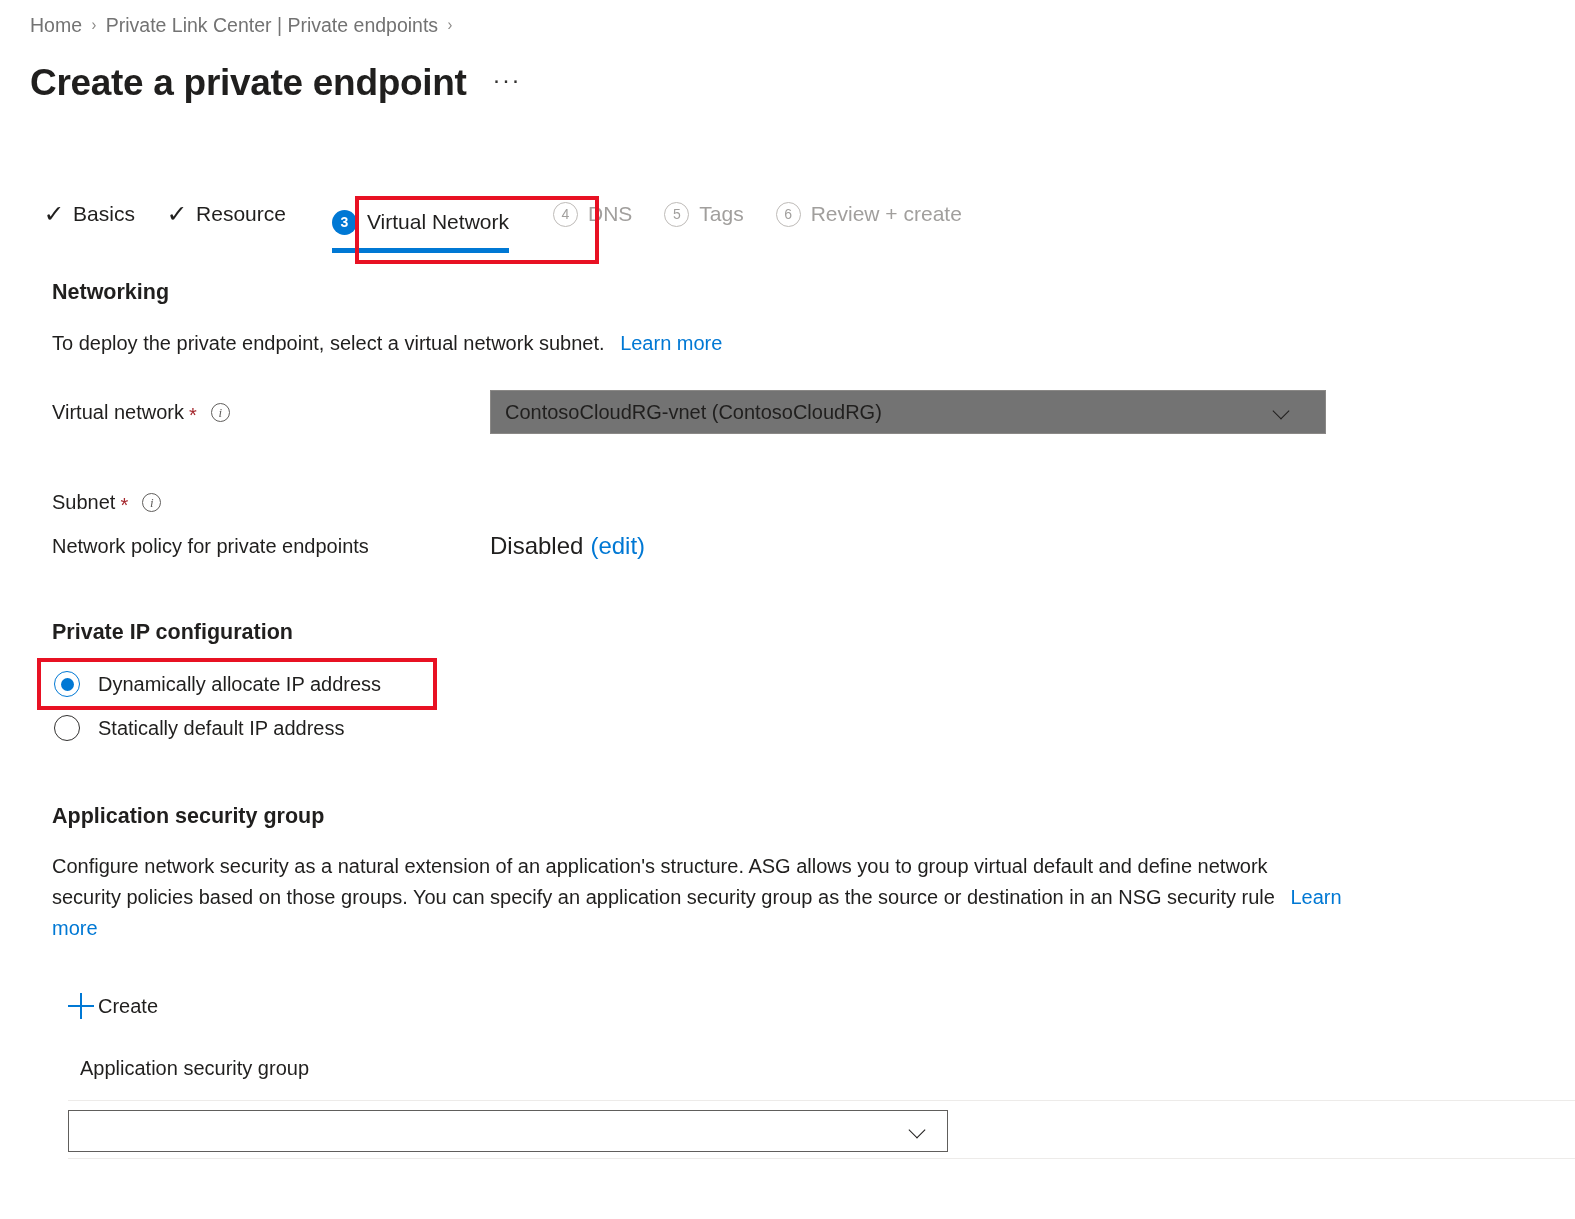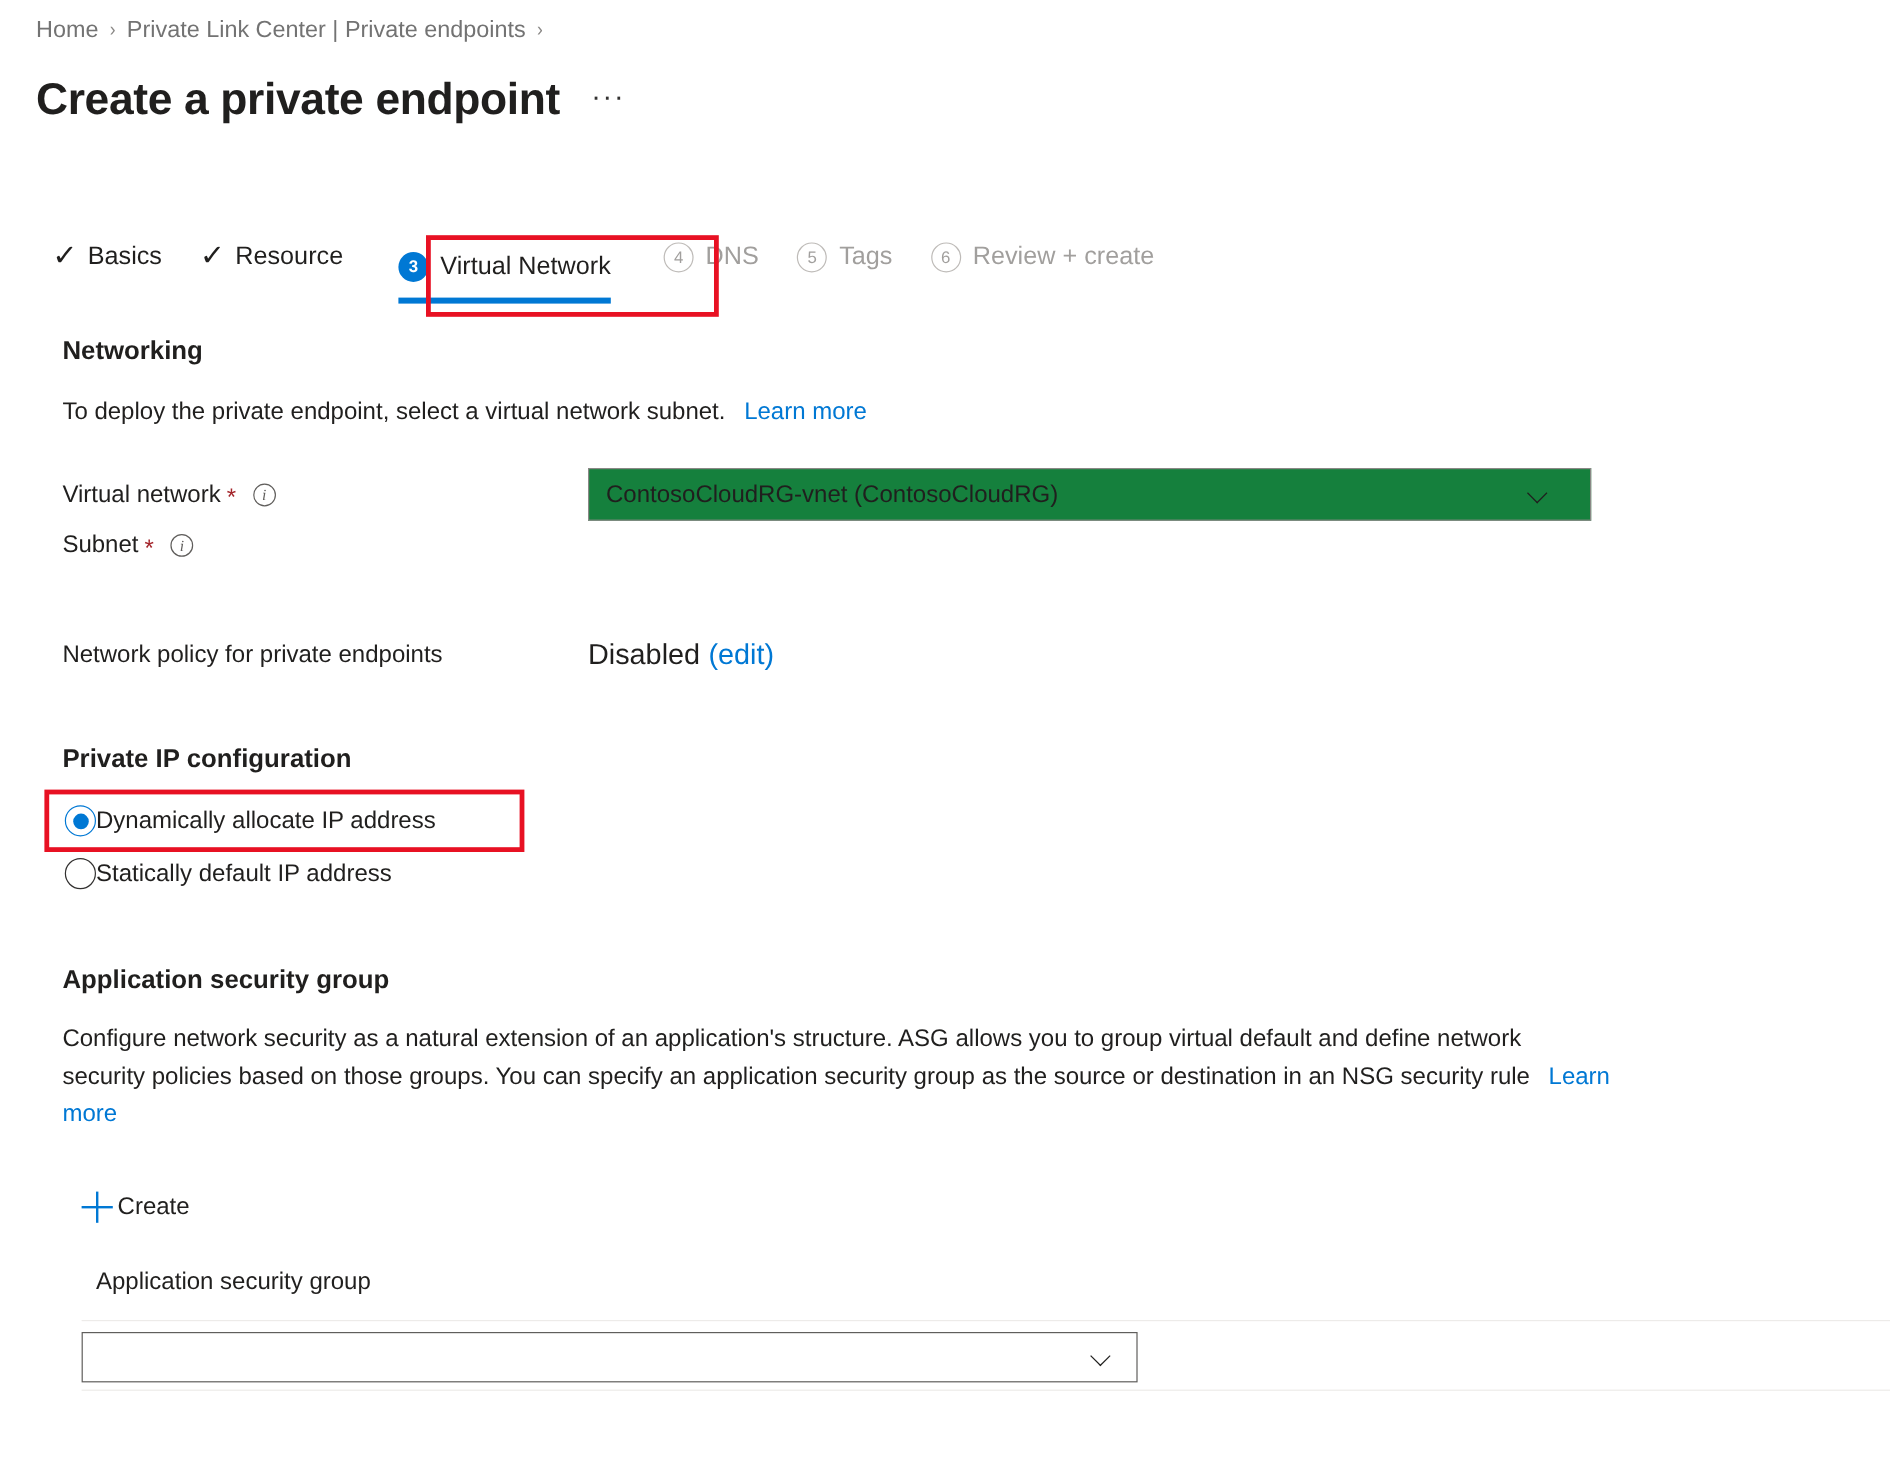--- a/index.html
+++ b/index.html
@@ -206,21 +206,21 @@
     font-family: "Liberation Serif", serif;
     cursor: pointer;
     line-height: 1;
   }
   .dropdown {
     position: absolute;
     left: 490px;
     width: 836px;
     height: 44px;
     border: 1px solid #8a8886;
-    background: #15803d;
+    background: #737373;
     display: flex;
     align-items: center;
     padding: 0 28px 0 14px;
     font-size: 20px;
     color: #201f1e;
     cursor: pointer;
   }
   .dropdown .dd-value { flex: 1 1 auto; overflow: hidden; white-space: nowrap; }
   .chev {
     width: 20px; height: 20px;
@@ -231,21 +231,21 @@
   .chev::before {
     content: "";
     position: absolute;
     left: 2px; top: 3px;
     width: 11px; height: 11px;
     border-right: 1.6px solid #201f1e;
     border-bottom: 1.6px solid #201f1e;
     transform: rotate(45deg);
   }
   #row-vnet { top: 390px; }
-  #row-subnet { top: 432px; }
+  #row-subnet { top: 480px; }
   #row-policy { top: 528px; height: 36px; }
   #policy-value {
     position: absolute;
     left: 490px;
     top: 0;
     height: 36px;
     display: flex;
     align-items: center;
     font-size: 24px;
     color: #201f1e;
@@ -273,20 +273,21 @@
     flex: 0 0 auto;
     background: #ffffff;
   }
   .radio-outer.checked { border-color: #0078d4; }
   .radio-dot {
     width: 13px; height: 13px;
     border-radius: 50%;
     background: #0078d4;
   }
   .radio-label {
+    margin-left: 18px;
     font-size: 20px;
     color: #201f1e;
     white-space: nowrap;
   }
 
   
   #create-btn {
     position: absolute;
     left: 68px;
     top: 988px;

